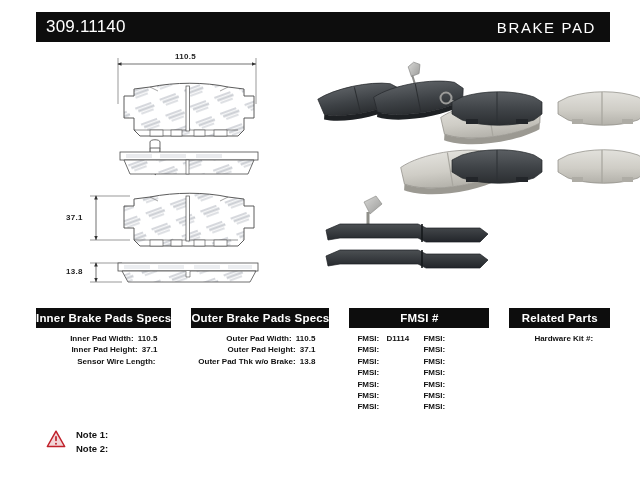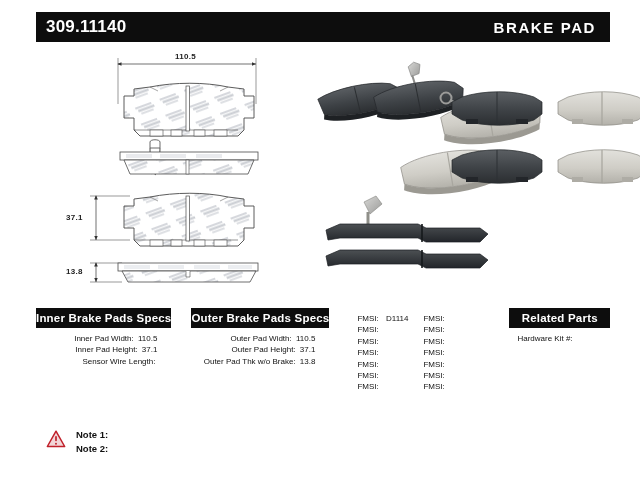--- a/index.html
+++ b/index.html
@@ -26,27 +26,27 @@
     background: #0d0d0d;
     display: flex;
     align-items: center;
     justify-content: space-between;
     box-sizing: border-box;
     padding: 0 14px 0 10px;
   }
   #part-number {
     color: #ffffff;
     font-size: 17px;
-    font-weight: bold;
+    font-weight: normal;
     letter-spacing: 0.2px;
   }
   #product-type {
     color: #ffffff;
     font-size: 15px;
-    font-weight: bold;
+    font-weight: normal;
     letter-spacing: 1.6px;
   }
 
   
   #drawing-area {
     position: absolute;
     left: 0;
     top: 44px;
     width: 310px;
     height: 246px;
@@ -95,21 +95,21 @@
     text-align: center;
     line-height: 20px;
     height: 20px;
     letter-spacing: 0.2px;
     white-space: nowrap;
     overflow: hidden;
   }
   .col-body {
     padding-top: 5px;
     font-size: 8px;
-    font-weight: normal;
+    font-weight: bold;
     color: #111;
   }
   .spec-line {
     text-align: right;
     padding-right: 14px;
     line-height: 11.4px;
     white-space: nowrap;
   }
   .spec-line .val { margin-left: 2px; }
 
@@ -121,21 +121,21 @@
   .fmsi-line {
     line-height: 11.4px;
     white-space: nowrap;
     text-align: left;
   }
   .fmsi-line .val { margin-left: 5px; }
 
   .related-line {
     padding-left: 8px;
     line-height: 11.4px;
-    text-align: left;
+    text-align: center;
     white-space: nowrap;
   }
 
   
   #notes {
     position: absolute;
     left: 46px;
     top: 428px;
     display: flex;
     align-items: flex-start;
@@ -402,20 +402,21 @@
         <span class="val">13.8</span>
       </div>
       <div class="spec-line">
         <span></span>
         <span class="val"></span>
       </div>
     </div>
   </div>
 
   <div class="col col-fmsi">
+    <div class="col-head">FMSI #</div>
     <div class="col-body fmsi-grid">
       <div class="fmsi-sub">
         <div class="fmsi-line">
           <span>FMSI:</span>
           <span class="val">D1114</span>
         </div>
         <div class="fmsi-line">
           <span>FMSI:</span>
           <span class="val"></span>
         </div>

